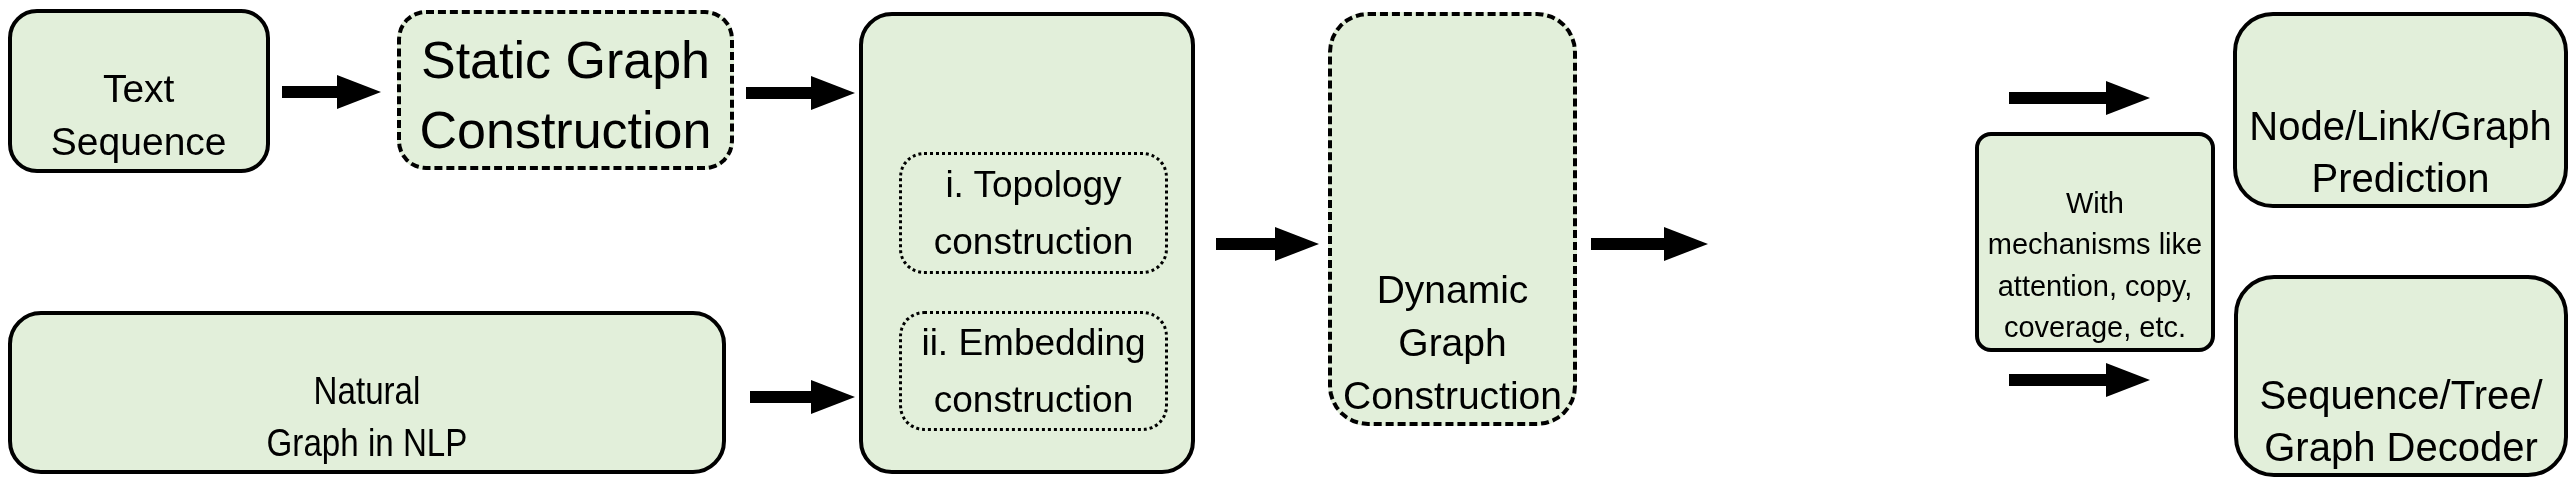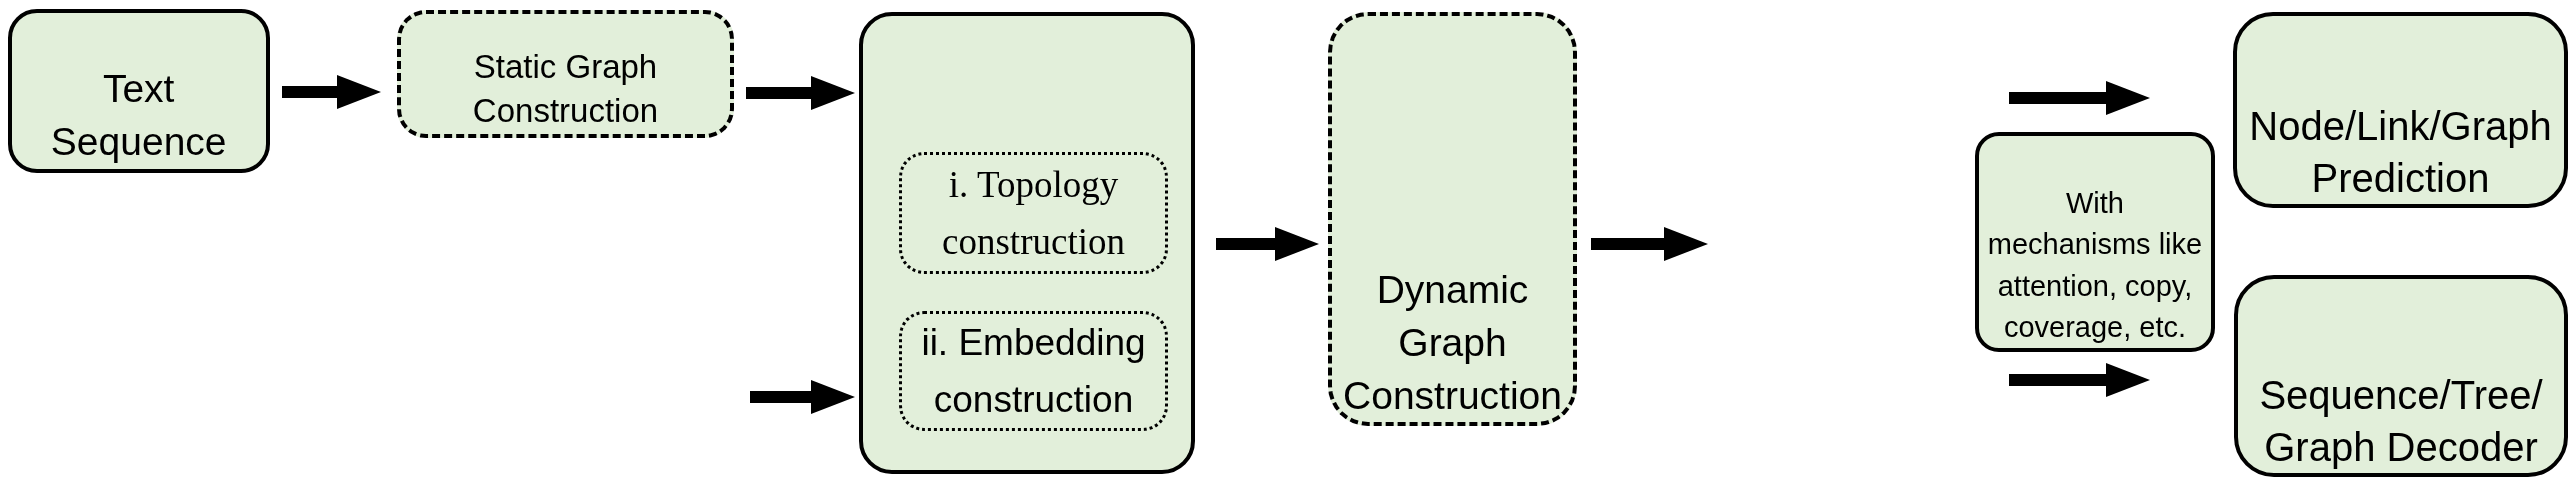--- a/index.html
+++ b/index.html
@@ -70,38 +70,42 @@
   <div class="box" style="left:7.7px; top:8.6px; width:262px; height:164px; border-radius:29px; font-size:39px; line-height:1.35;">
     <span class="lbl">Text
 Sequence</span>
   </div>
 
   <div class="arrow" style="left:282px; top:75px; width:99px;">
     <div class="shaft"></div>
     <div class="head"></div>
   </div>
 
-  <div class="box dashed" style="left:397px; top:9.6px; width:337px; height:128px; border-radius:29px; font-size:33px; line-height:1.35;">
+  <div class="box dashed" style="left:397px; top:9.6px; width:337px; height:160px; border-radius:29px; font-size:52px; line-height:1.35;">
     <span class="lbl">Static Graph
 Construction</span>
   </div>
 
   <div class="arrow" style="left:746px; top:76px; width:109px;">
     <div class="shaft"></div>
     <div class="head"></div>
   </div>
 
+  <div class="box" style="left:7.7px; top:311px; width:718px; height:163px; border-radius:33px; font-size:39px; line-height:1.35;">
+    <span class="lbl condensed">Natural
+Graph in NLP</span>
+  </div>
 
   <div class="arrow" style="left:750px; top:380px; width:105px;">
     <div class="shaft"></div>
     <div class="head"></div>
   </div>
 
   <div class="box" style="left:859px; top:12.4px; width:336px; height:462px; border-radius:33px;">
-    <div class="subbox" style="left:36px; top:136px; width:269px; height:122px;font-family:Liberation Serif, serif;">
+    <div class="subbox" style="left:36px; top:136px; width:269px; height:122px;">
       <span class="lbl">i. Topology
 construction</span>
     </div>
     <div class="subbox" style="left:36px; top:295px; width:269px; height:120px;">
       <span class="lbl">ii. Embedding
 construction</span>
     </div>
   </div>
 
   <div class="arrow" style="left:1216px; top:227px; width:103px;">
@@ -119,21 +123,21 @@
     <div class="shaft"></div>
     <div class="head"></div>
   </div>
 
 
   <div class="arrow" style="left:2009px; top:81px; width:141px;">
     <div class="shaft"></div>
     <div class="head"></div>
   </div>
 
-  <div class="box" style="left:1975px; top:132px; width:240px; height:220px; border-radius:24px; font-size:29px; line-height:1.42;">
+  <div class="box" style="left:1975px; top:132px; width:240px; height:220px; border-radius:16px; font-size:29px; line-height:1.42;">
     <span class="lbl">With
 mechanisms like
 attention, copy,
 coverage, etc.</span>
   </div>
 
   <div class="arrow" style="left:2009px; top:363px; width:141px;">
     <div class="shaft"></div>
     <div class="head"></div>
   </div>

